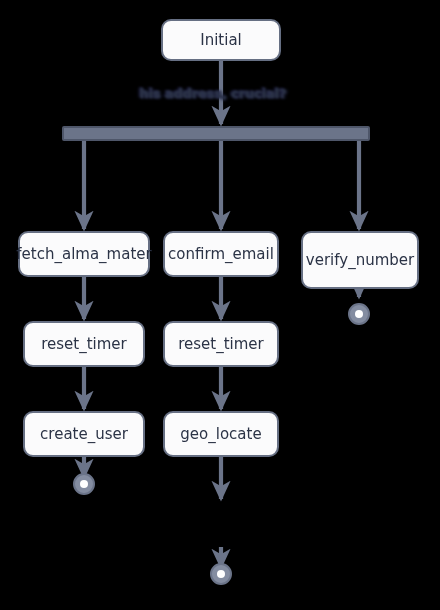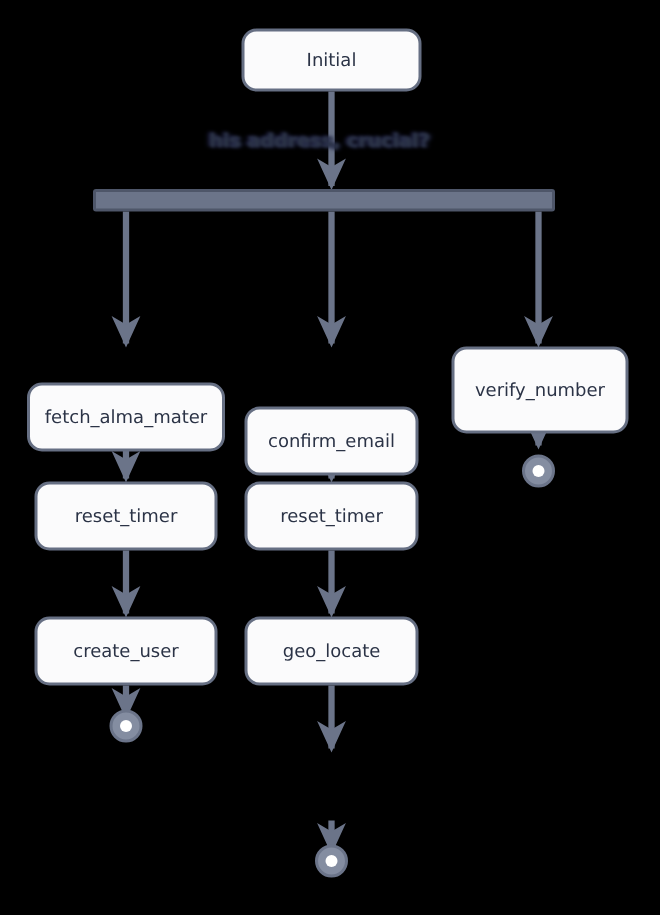--- a/index.html
+++ b/index.html
@@ -22,21 +22,21 @@
     width: 440px;
     height: 610px;
   }
   .node {
     position: absolute;
     box-sizing: border-box;
     background: #fbfbfc;
     border: 2px solid #666f83;
     border-radius: 10px;
     color: #2b3346;
-    font-size: 12px;
+    font-size: 15px;
     line-height: 1;
     display: flex;
     align-items: center;
     justify-content: center;
     white-space: nowrap;
     overflow: visible;
     z-index: 3;
   }
   .node-label {
     display: block;
@@ -121,25 +121,25 @@
   </svg>
 
   <div class="node" style="left:161px; top:19px; width:120px; height:42px;">
     <span class="node-label">Initial</span>
   </div>
 
   <div class="edge-label" style="left:141px; top:86px;">his address, crucial?</div>
 
   <div class="fork-bar" style="left:62px; top:126px; width:308px; height:15px;"></div>
 
-  <div class="node" style="left:18px; top:231px; width:132px; height:46px;margin-top:24px;">
+  <div class="node" style="left:18px; top:231px; width:132px; height:46px;">
     <span class="node-label">fetch_alma_mater</span>
   </div>
 
-  <div class="node" style="left:163px; top:231px; width:116px; height:46px;margin-top:40px;">
+  <div class="node" style="left:163px; top:231px; width:116px; height:46px;">
     <span class="node-label">confirm_email</span>
   </div>
 
   <div class="node" style="left:301px; top:231px; width:118px; height:58px;">
     <span class="node-label">verify_number</span>
   </div>
 
   <div class="node" style="left:23px; top:321px; width:122px; height:46px;">
     <span class="node-label">reset_timer</span>
   </div>

